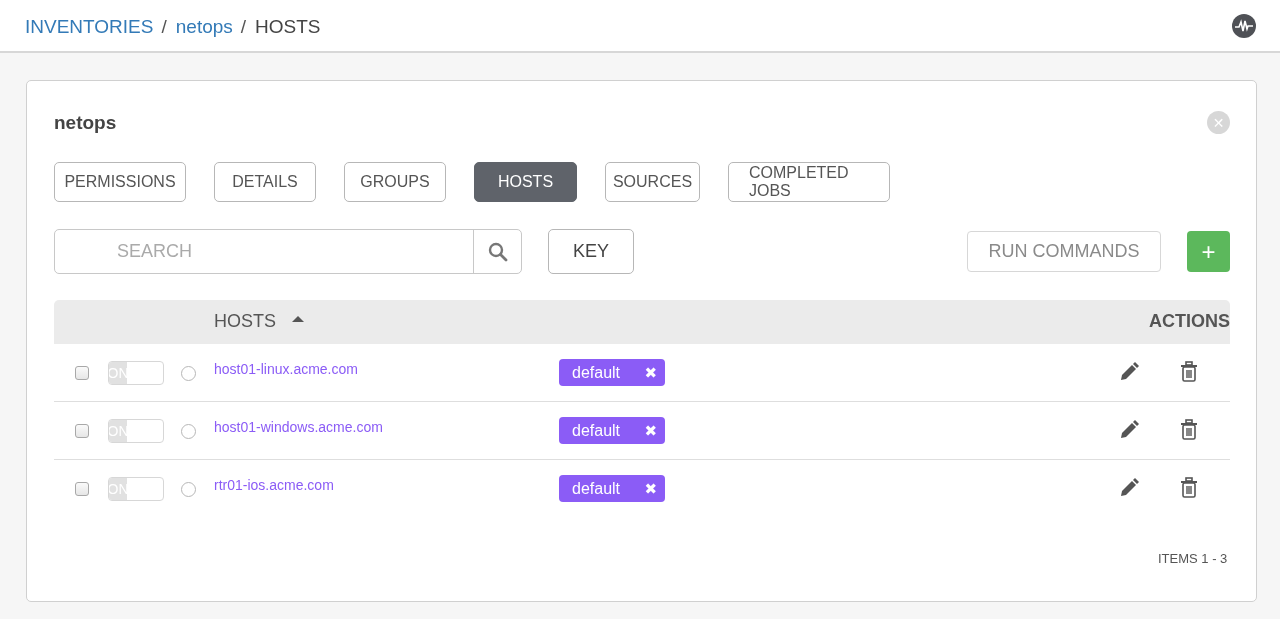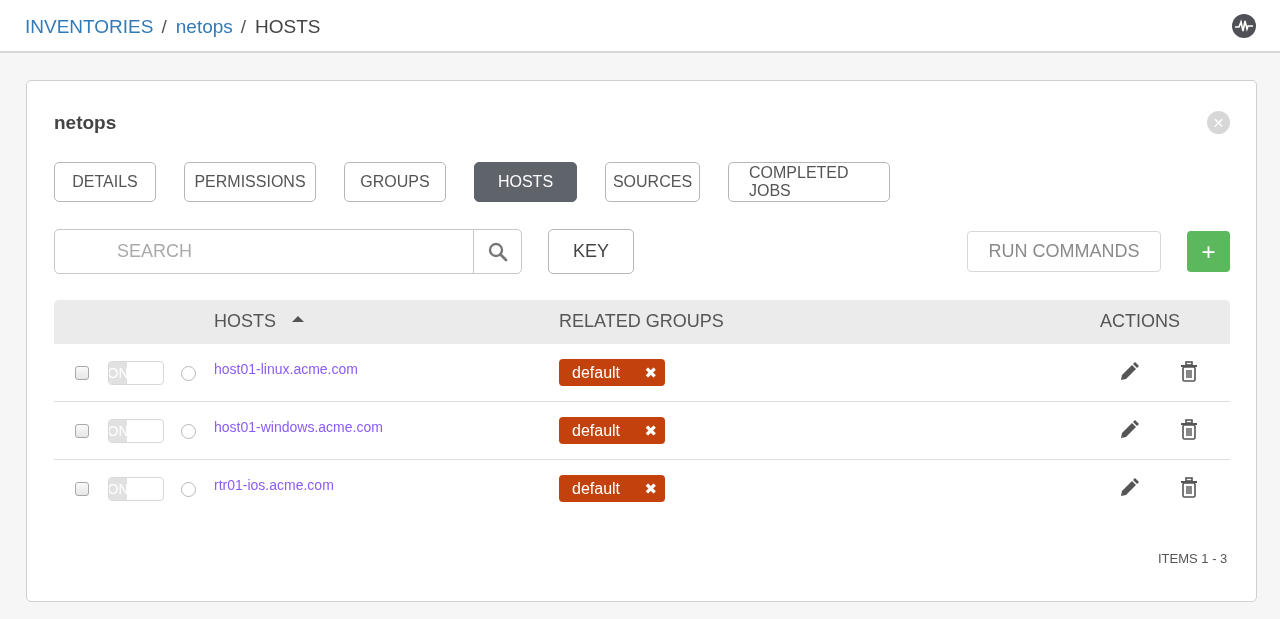--- a/index.html
+++ b/index.html
@@ -21,29 +21,29 @@
   .search input::placeholder { color: #aaa; }
   .search-btn { width: 48px; border-left: 1px solid #c8c8c8; display: flex; align-items: center; justify-content: center; }
   .key-btn { position: absolute; left: 521px; top: 148px; width: 86px; height: 45px; border: 1px solid #b7b7b7; border-radius: 5px; background: #fff; font-size: 18px; color: #444; display: flex; align-items: center; justify-content: center; }
   .run-btn { position: absolute; left: 940px; top: 150px; width: 194px; height: 41px; border: 1px solid #d7d7d7; border-radius: 4px; background: #fff; font-size: 18px; color: #8a8a8a; display: flex; align-items: center; justify-content: center; }
   .add-btn { position: absolute; left: 1160px; top: 150px; width: 43px; height: 41px; border-radius: 4px; background: #5cb85c; color: #fff; font-size: 24px; display: flex; align-items: center; justify-content: center; }
   .table { position: absolute; left: 27px; top: 219px; width: 1176px; }
   .thead { height: 44px; background: #ebebeb; border-radius: 5px 5px 0 0; position: relative; font-size: 18px; color: #555; }
   .thead .col-hosts { position: absolute; left: 160px; top: 11px; display: flex; align-items: center; }
   .sort-icon { margin-left: 16px; width: 0; height: 0; border-left: 6px solid transparent; border-right: 6px solid transparent; border-bottom: 6px solid #555; margin-top: -6px; }
   .thead .col-groups { position: absolute; left: 505px; top: 11px; }
-  .thead .col-actions { position: absolute; right: 0; top: 11px; width: 130px; padding-right: 8px; }
+  .thead .col-actions { position: absolute; right: 0; top: 11px; width: 130px; text-align: right; padding-right: 0; font-weight: bold; }
   .row { height: 58px; border-bottom: 1px solid #dedede; position: relative; }
   .row:last-child { border-bottom: none; }
   .cb { position: absolute; left: 21px; top: 22px; width: 14px; height: 14px; border: 1px solid #a8a8a8; border-radius: 3px; background: linear-gradient(#fafafa, #e6e6e6); }
   .toggle { position: absolute; left: 54px; top: 17px; width: 56px; height: 24px; border: 1px solid #d7d7d7; border-radius: 4px; background: #fff; overflow: hidden; }
   .toggle .on { position: absolute; left: 0; top: 0; width: 18px; height: 22px; background: #e1e1e1; color: #fff; font-size: 14px; display: flex; align-items: center; justify-content: center; }
   .status-dot { position: absolute; left: 127px; top: 22px; width: 15px; height: 15px; border: 1px solid #b7b7b7; border-radius: 50%; }
   .host-link { position: absolute; left: 160px; top: 17px; font-size: 14px; color: #8b5cf6; text-decoration: none; }
-  .group-tag { position: absolute; left: 505px; top: 15px; height: 27px; width: 106px; background: #c2410c; border-radius: 4px; color: #fff; font-size: 16px; display: flex; align-items: center; padding-left: 13px; }
+  .group-tag { position: absolute; left: 505px; top: 15px; height: 27px; width: 106px; background: #8b5cf6; border-radius: 4px; color: #fff; font-size: 16px; display: flex; align-items: center; padding-left: 13px; }
   .group-tag .x { position: absolute; right: 8px; top: 5px; font-weight: bold; font-size: 15px; }
   .edit-icon { position: absolute; left: 1065px; top: 18px; width: 20px; height: 20px; }
   .delete-icon { position: absolute; left: 1126px; top: 17px; width: 18px; height: 22px; }
   .items-count { position: absolute; left: 1131px; top: 470px; font-size: 13px; color: #555; }
 </style>
 </head>
 <body>
 
 <div class="topbar">
   <div class="breadcrumb">
@@ -58,22 +58,22 @@
         <polyline points="0,8 4,8 6,3 8,12 10,2 12,10 13,7 18,7" fill="none" stroke="#fff" stroke-width="1.6"></polyline>
       </svg>
   </div>
 </div>
 
 <div class="panel">
   <div class="panel-title">netops</div>
   <div class="close-icon">✕</div>
 
   <div class="tabs">
+    <div class="tab" style="width:132px">PERMISSIONS</div>
     <div class="tab" style="width:102px">DETAILS</div>
-    <div class="tab" style="width:132px">PERMISSIONS</div>
     <div class="tab" style="width:102px">GROUPS</div>
     <div class="tab active" style="width:103px">HOSTS</div>
     <div class="tab" style="width:95px">SOURCES</div>
     <div class="tab" style="width:162px">COMPLETED JOBS</div>
   </div>
 
   <div class="search">
     <input type="text" placeholder="SEARCH" style="">
     <div class="search-btn">
       <svg width="20" height="20" viewBox="0 0 20 20">
@@ -85,21 +85,20 @@
   <div class="key-btn">KEY</div>
   <div class="run-btn">RUN COMMANDS</div>
   <div class="add-btn">+</div>
 
   <div class="table">
     <div class="thead">
       <div class="col-hosts">
         <span>HOSTS</span>
         <span class="sort-icon"></span>
       </div>
-      <div class="col-groups">RELATED GROUPS</div>
       <div class="col-actions">ACTIONS</div>
     </div>
 
     <div class="row">
       <div class="cb"></div>
       <div class="toggle">
           <div class="on">ON</div>
         </div>
       <div class="status-dot"></div>
       <a href="#" class="host-link">host01-linux.acme.com</a>

